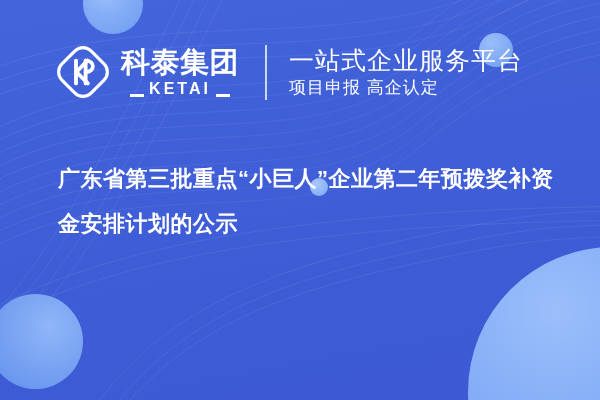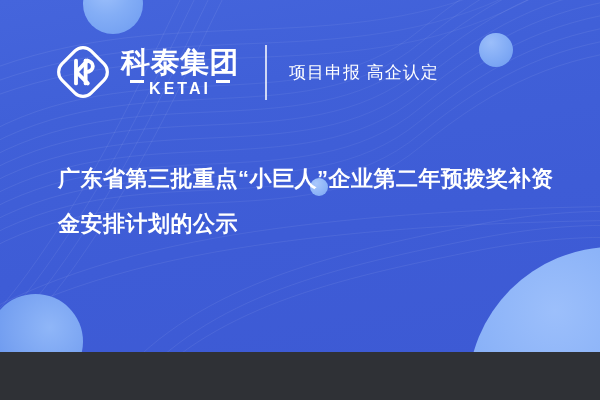--- a/index.html
+++ b/index.html
@@ -7,21 +7,21 @@
     padding: 0;
     background: #2f3136;
   }
   body {
     font-family: "Liberation Sans", "DejaVu Sans", sans-serif;
   }
 
   #banner {
     position: relative;
     width: 600px;
-    height: 352px;
+    height: 400px;
     overflow: hidden;
     background: linear-gradient(170deg, #4565DC 0%, #4060D8 28%, #3E5CD6 62%, #3D5AD4 100%);
   }
 
   
   .deco { position: absolute; pointer-events: none; }
 
   .circle-top {
     left: 83px; top: -26px;
     width: 60px; height: 60px;
@@ -83,21 +83,21 @@
   #logo-cn {
     color: #ffffff;
     font-size: 29px;
     line-height: 31px;
     font-weight: bold;
     letter-spacing: 0.5px;
     white-space: nowrap;
   }
   #logo-en-row {
     display: flex;
-    align-items: flex-start;
+    align-items: flex-end;
     gap: 5px;
     margin-top: 2px;
   }
   .logo-rule {
     width: 14px; height: 3px;
     background: #ffffff;
   }
   #logo-en {
     color: #ffffff;
     font-size: 16px;
@@ -217,20 +217,21 @@
           <span class="logo-rule"></span>
           <span id="logo-en">KETAI</span>
           <span class="logo-rule"></span>
         </div>
       </div>
     </div>
 
     <div id="header-divider"></div>
 
     <div id="tagline-block">
+      <div id="tagline-main">一站式企业服务平台</div>
       <div id="tagline-sub">项目申报 高企认定</div>
     </div>
 
   </div>
 
   <div id="title">广东省第三批重点“小巨人”企业第二年预拨奖补资金安排计划的公示</div>
 
 </div>
 
 </body></html>

